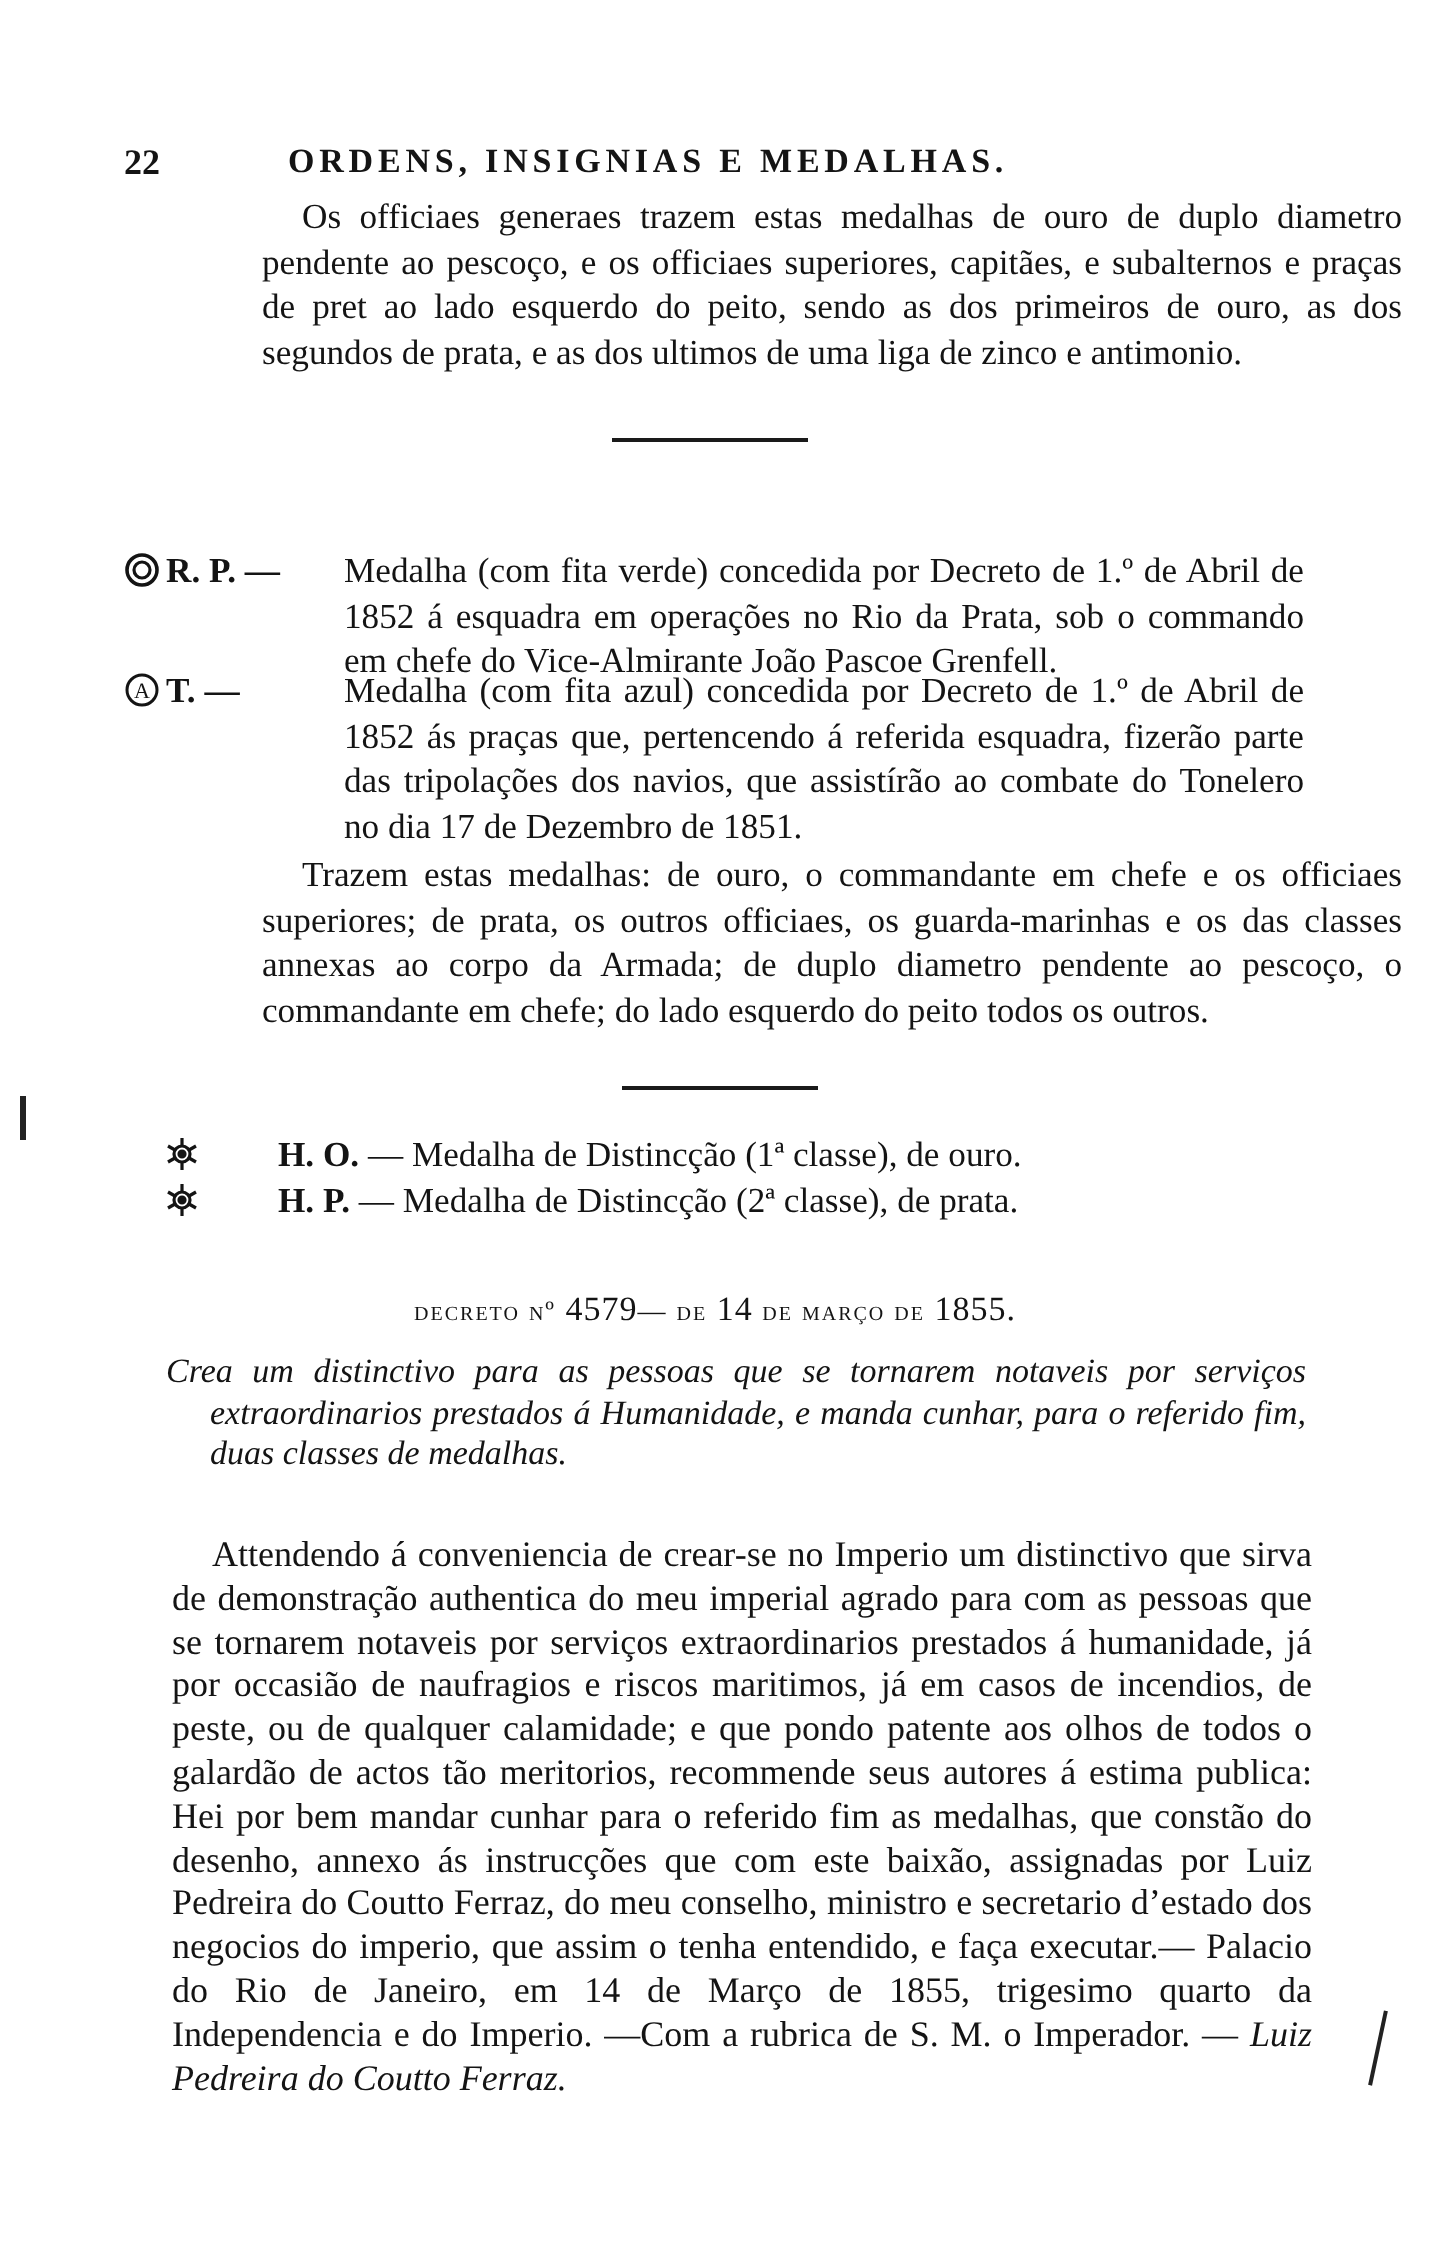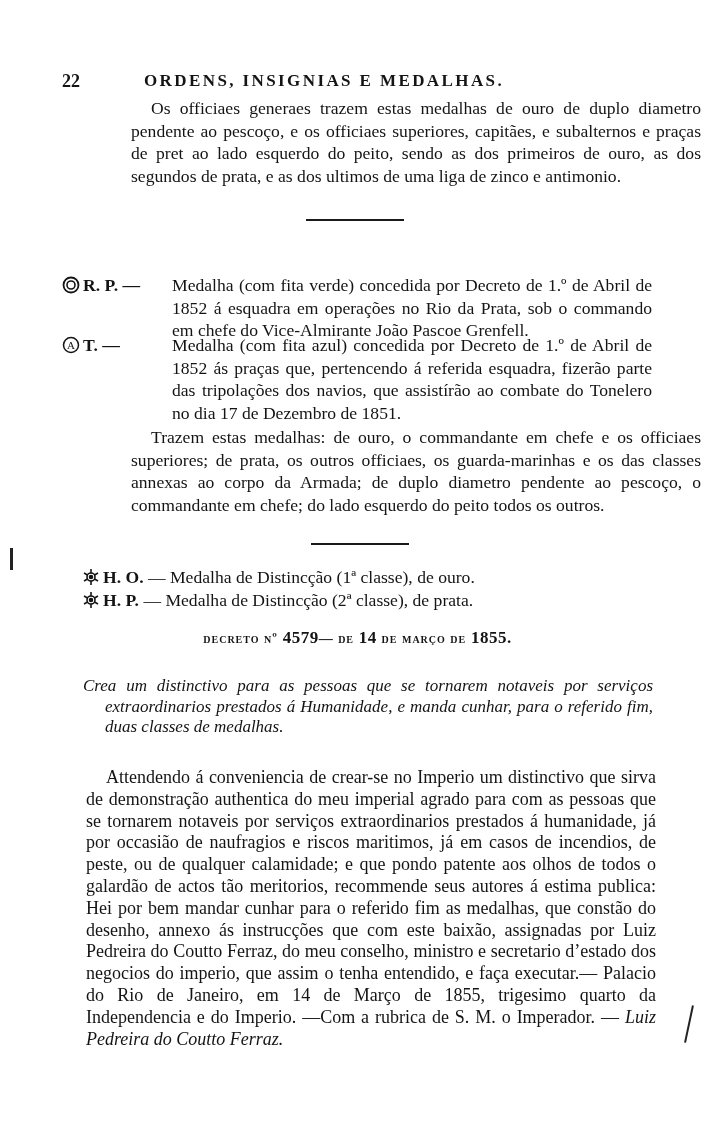--- a/index.html
+++ b/index.html
@@ -13,23 +13,23 @@
   .block { position:absolute; left:83px; width:570px; font-size:17.6px; line-height:22.5px;
            text-align:justify; }
   .indent { text-indent:20px;margin-left:48px; }
   .rule { position:absolute; height:2px; background:#1a1a1a; width:98px; }
   .medal { position:absolute; left:62px; width:590px; font-size:17.6px; line-height:22.5px; }
   .medal .label { position:absolute; left:0; top:0; white-space:nowrap; }
   .medal .label b { font-weight:bold; }
   .medal .body { margin-left:110px; text-align:justify; }
   .sym { display:inline-block; width:18px; height:18px; vertical-align:-3px; margin-right:3px; }
   .short { position:absolute; left:82px; font-size:17.6px; line-height:22.5px; white-space:nowrap; }
-  .short b { font-weight:bold; }
-  .decree-head { position:absolute; left:0; width:715px; top:628px; text-align:center;
-                 font-size:17px; letter-spacing:0.5px;font-weight:bold; }
+  .short b { font-weight:bold;margin-left:36px; }
+  .decree-head { position:absolute; left:0; width:715px; top:645px; text-align:center;
+                 font-size:17px; letter-spacing:0.5px; }
   .sc { font-variant:small-caps; font-size:14px; letter-spacing:1px; }
   .summary { position:absolute; left:83px; width:570px; top:676px; font-size:17px;
              line-height:20.5px; font-style:italic; text-align:justify; padding-left:22px;
              text-indent:-22px; box-sizing:border-box; }
   .body-text { position:absolute; left:86px; width:570px; top:767px; font-size:18px;
                line-height:21.8px; text-align:justify; text-indent:20px; }
   .mark { position:absolute; background:#222; }
 </style>
 </head>
 <body>

